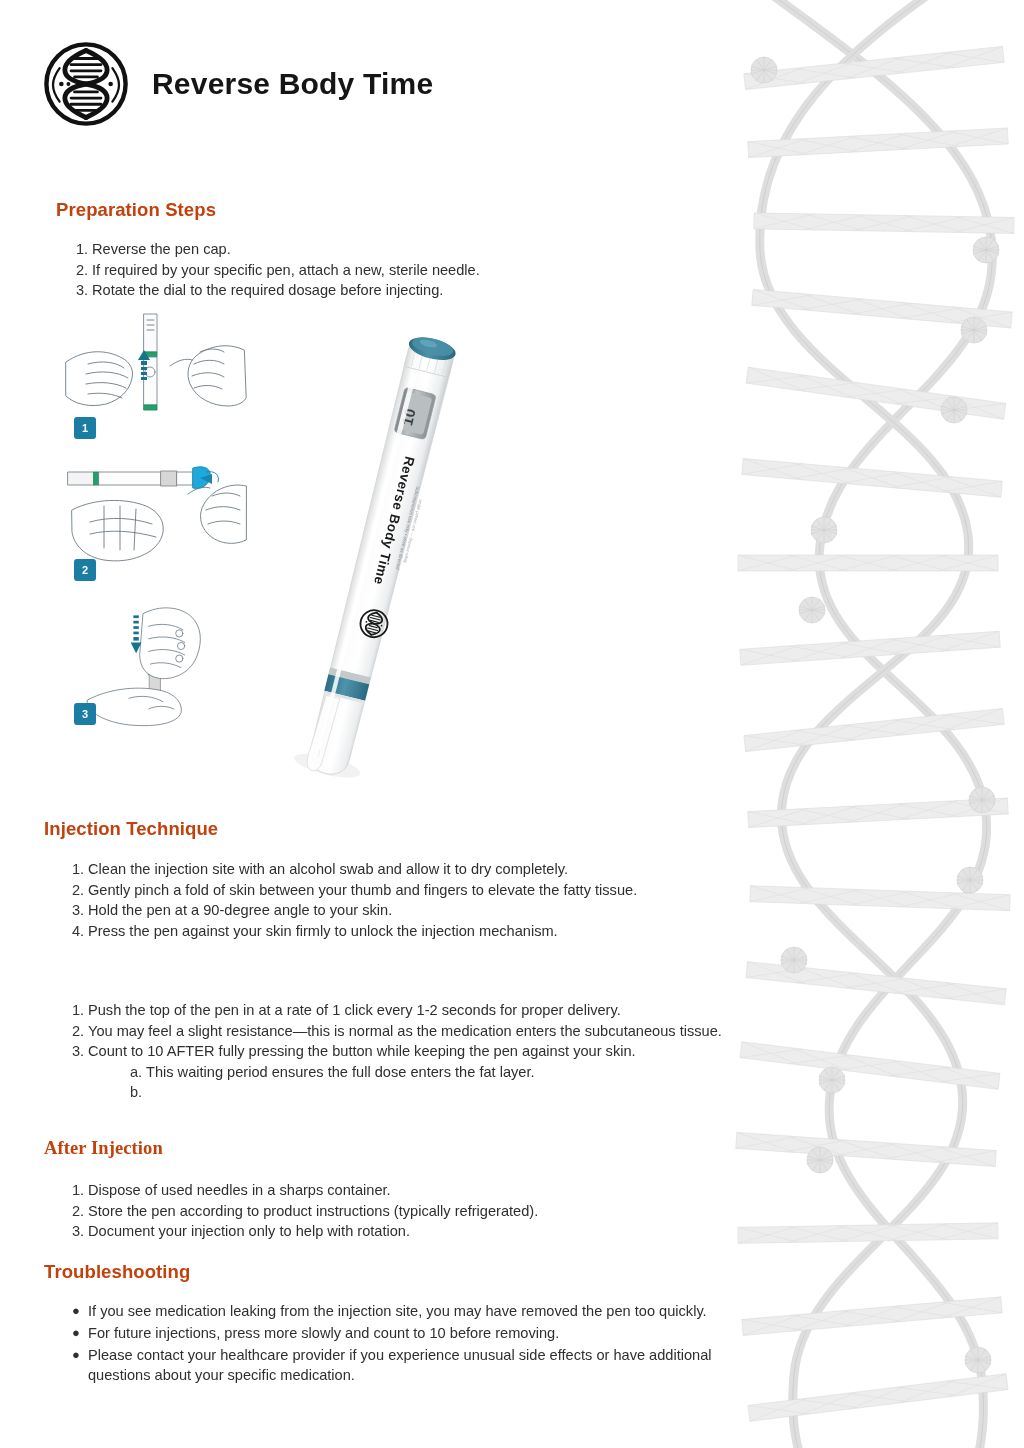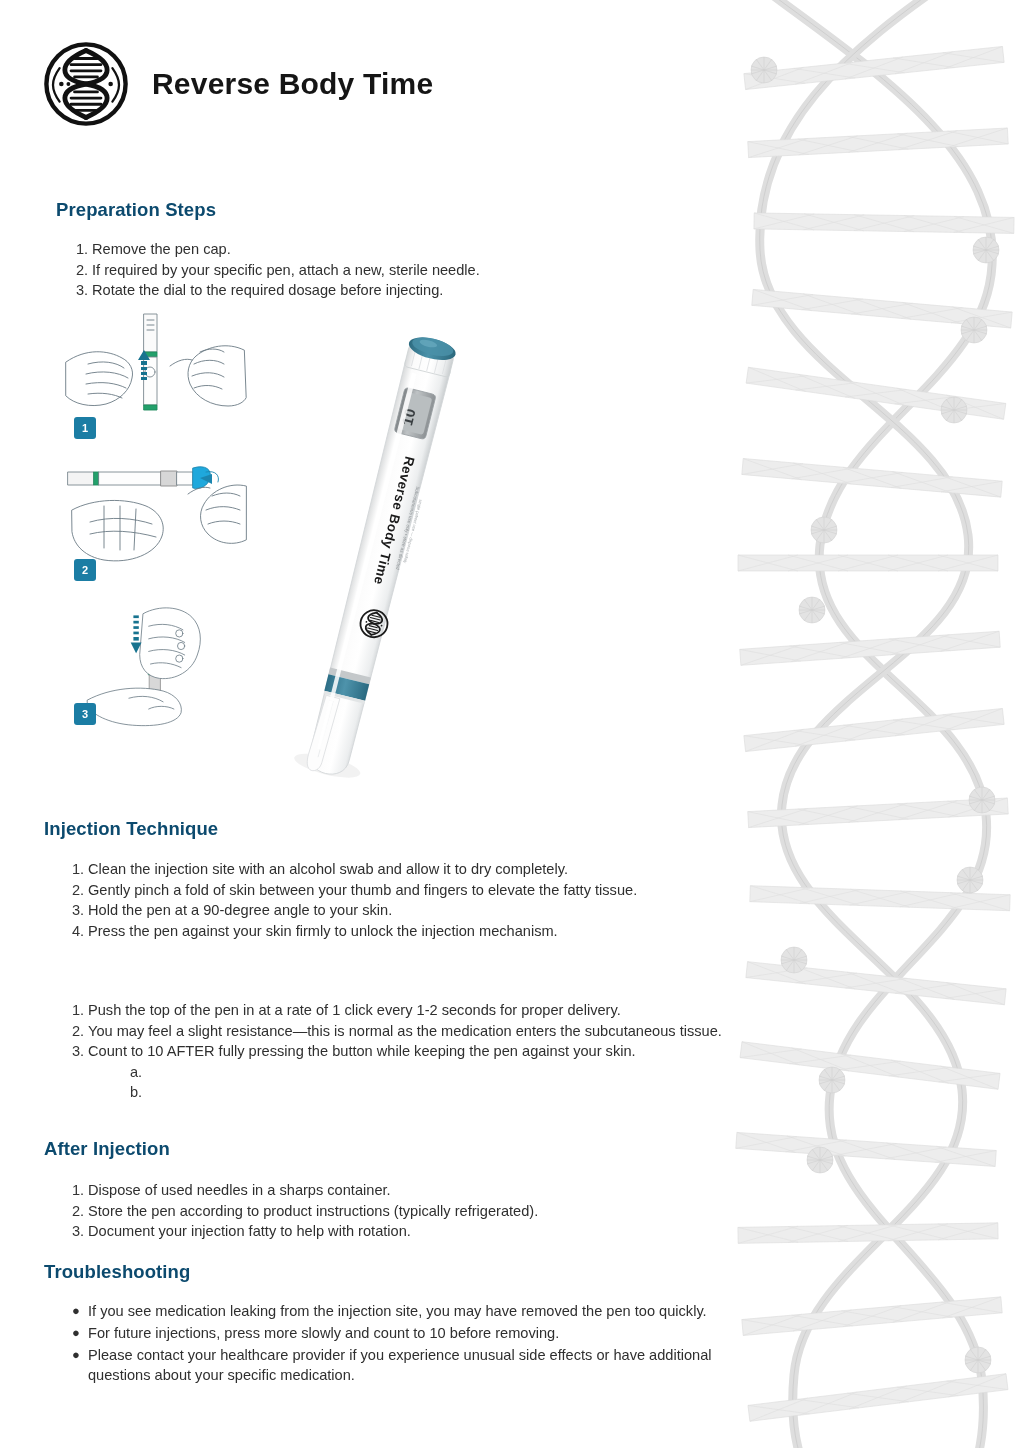--- a/index.html
+++ b/index.html
@@ -38,21 +38,21 @@
     font-weight: 700;
     letter-spacing: 0.2px;
     color: #151515;
     white-space: nowrap;
   }
 
   
   .section-heading {
     font-size: 18.5px;
     font-weight: 700;
-    color: #0c4a6e;
+    color: #c2410c;
     letter-spacing: 0.1px;
   }
 
   
   .step-list { margin: 0; padding: 0; list-style: none; }
   .step-row {
     display: flex;
     align-items: flex-start;
     font-size: 14.6px;
     line-height: 19.5px;
@@ -79,21 +79,21 @@
 
   #illustrations     { position: absolute; left: 60px;  top: 312px; width: 200px; }
   #pen-photo         { position: absolute; left: 255px; top: 300px; width: 250px; height: 500px; }
 
   #tech-heading      { position: absolute; left: 44px;  top: 818px; text-align: center; }
   #tech-list         { position: absolute; left: 42px;  top: 860px; width: 700px; }
 
   #slow-heading      { position: absolute; left: 44px;  top: 958px; }
   #slow-list         { position: absolute; left: 42px;  top: 1001px; width: 710px; }
 
-  #after-heading     { position: absolute; left: 44px;  top: 1138px; }
+  #after-heading     { position: absolute; left: 44px;  top: 1138px; font-family: Liberation Serif, serif; }
   #after-list        { position: absolute; left: 42px;  top: 1181px; width: 680px; }
 
   #trouble-heading   { position: absolute; left: 44px;  top: 1261px; text-align: right; }
   #trouble-list      { position: absolute; left: 42px;  top: 1301px; width: 700px; }
 
   
   .illus { position: relative; width: 190px; height: 135px; margin-bottom: 5px; }
   .illus svg { display: block; width: 100%; height: 100%; }
   .step-badge {
     position: absolute; left: 14px; bottom: 8px;
@@ -206,21 +206,21 @@
       </svg>
     </div>
     <div class="brand-name">Reverse Body Time</div>
   </div>
 
   <div class="section-heading" id="prep-heading">Preparation Steps</div>
 
   <ul class="step-list" id="prep-list">
     <li class="step-row">
       <span class="step-marker">1.</span>
-      <span class="step-text">Remove the pen cap.</span>
+      <span class="step-text">Reverse the pen cap.</span>
     </li>
     <li class="step-row">
       <span class="step-marker">2.</span>
       <span class="step-text">If required by your specific pen, attach a new, sterile needle.</span>
     </li>
     <li class="step-row">
       <span class="step-marker">3.</span>
       <span class="step-text">Rotate the dial to the required dosage before injecting.</span>
     </li>
   </ul>
@@ -454,40 +454,41 @@
     <li class="step-row">
       <span class="step-marker">2.</span>
       <span class="step-text">You may feel a slight resistance—this is normal as the medication enters the subcutaneous tissue.</span>
     </li>
     <li class="step-row">
       <span class="step-marker">3.</span>
       <span class="step-text">Count to 10 AFTER fully pressing the button while keeping the pen against your skin.</span>
     </li>
     <li class="step-row sub-row">
       <span class="step-marker">a.</span>
+      <span class="step-text">This waiting period ensures the full dose enters the fat layer.</span>
     </li>
     <li class="step-row sub-row">
       <span class="step-marker">b.</span>
     </li>
   </ul>
 
   <div class="section-heading" id="after-heading">After Injection</div>
 
   <ul class="step-list" id="after-list">
     <li class="step-row">
       <span class="step-marker">1.</span>
       <span class="step-text">Dispose of used needles in a sharps container.</span>
     </li>
     <li class="step-row">
       <span class="step-marker">2.</span>
       <span class="step-text">Store the pen according to product instructions (typically refrigerated).</span>
     </li>
     <li class="step-row">
       <span class="step-marker">3.</span>
-      <span class="step-text">Document your injection fatty to help with rotation.</span>
+      <span class="step-text">Document your injection only to help with rotation.</span>
     </li>
   </ul>
 
   <div class="section-heading" id="trouble-heading">Troubleshooting</div>
 
   <ul class="step-list" id="trouble-list">
     <li class="bullet-row">
       <span class="bullet-marker">●</span>
       <span class="step-text">If you see medication leaking from the injection site, you may have removed the pen too quickly.</span>
     </li>

